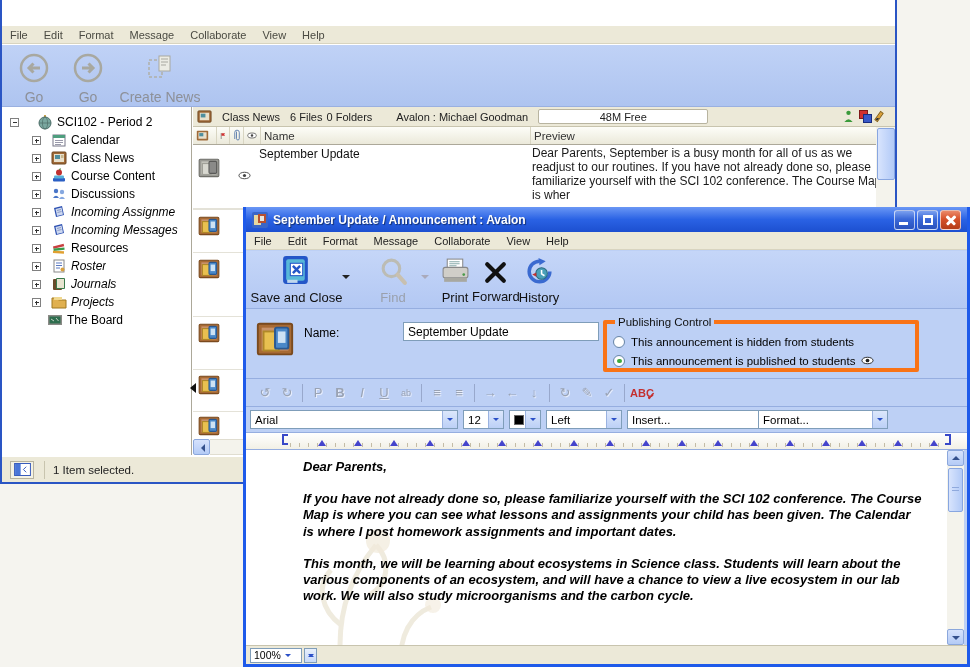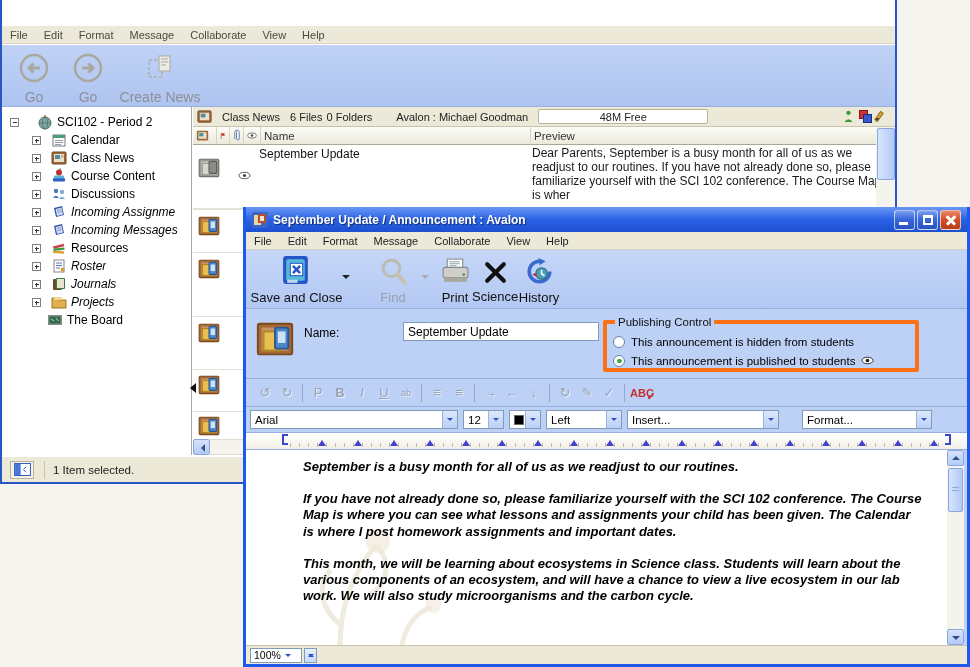--- a/index.html
+++ b/index.html
@@ -609,21 +609,21 @@
             </svg>
         </span>
         <br><span>Print</span>
       </div>
       <div class="fwtool" style="left:226px; top:8px; width:46px;">
         <span>
           <svg width="27" height="27" viewBox="0 0 26 26">
               <path d="M5 5L21 21M21 5L5 21" stroke="#111" stroke-width="4" stroke-linecap="round"></path>
             </svg>
         </span>
-        <br><span>Science</span>
+        <br><span>Forward</span>
       </div>
       <div class="fwtool" style="left:268px; top:5px; width:50px;">
         <span>
           <svg width="31" height="31" viewBox="0 0 30 30">
               <path d="M25 15A10 10 0 1 1 15 5" fill="none" stroke="#3a6ad0" stroke-width="3.4"></path>
               <path d="M14 2l7 3-6 4z" fill="#3a6ad0"></path>
               <circle cx="17" cy="17" r="5.6" fill="#4aa0b8" stroke="#2a6a80"></circle>
               <path d="M17 13.5v3.8l2.8 1.8" stroke="#fff" stroke-width="1.5" fill="none"></path>
               <path d="M8 18l4-2v4z" fill="#c03030"></path>
             </svg>
@@ -712,21 +712,21 @@
         <span class="dbtn">
             <i></i>
           </span>
       </span>
       <span class="xsel" style="left:381px; width:152px;">
         <span>Insert...</span>
         <span class="dbtn">
             <i></i>
           </span>
       </span>
-      <span class="xsel" style="left:512px; width:130px;margin-left:44px;">
+      <span class="xsel" style="left:512px; width:130px;">
         <span>Format...</span>
         <span class="dbtn">
             <i></i>
           </span>
       </span>
     </div>
 
     <div id="ruler">
       <span class="rbr l"></span>
       <div id="ruler-inner"><span class="tabstop"></span><span class="tabstop"></span><span class="tabstop"></span><span class="tabstop"></span><span class="tabstop"></span><span class="tabstop"></span><span class="tabstop"></span><span class="tabstop"></span><span class="tabstop"></span><span class="tabstop"></span><span class="tabstop"></span><span class="tabstop"></span><span class="tabstop"></span><span class="tabstop"></span><span class="tabstop"></span><span class="tabstop"></span><span class="tabstop"></span><span class="tabstop"></span></div>
@@ -738,21 +738,21 @@
         <g fill="none" stroke="#d9cdb0" stroke-width="5" opacity=".8">
           <path d="M60 150 C 55 100, 70 60, 95 30"></path>
           <path d="M95 30 C 110 45, 108 70, 88 80"></path>
           <path d="M60 110 C 40 95, 35 70, 50 55"></path>
           <path d="M120 150 C 118 120, 130 100, 150 92"></path>
         </g>
         <circle cx="97" cy="26" r="12" fill="#e4d6b6" opacity=".7"></circle>
         <circle cx="152" cy="90" r="8" fill="#e4d6b6" opacity=".6"></circle>
       </svg>
       <div id="fw-text">
-        <p>September is a busy month for all of us as we readjust to our routines.</p>
+        <p>Dear Parents,</p>
         <p>If you have not already done so, please familiarize yourself with the SCI 102 conference. The Course Map is where you can see what lessons and assignments your child has been given. The Calendar is where I post homework assignments and important dates.</p>
         <p>This month, we will be learning about ecosystems in Science class. Students will learn about the various components of an ecosystem, and will have a chance to view a live ecosystem in our lab work. We will also study microorganisms and the carbon cycle.</p>
       </div>
     </div>
 
     <div id="fw-vscroll">
       <span class="sbtn">
           <i class="tri up"></i>
         </span>
       <span class="thumb"></span>

